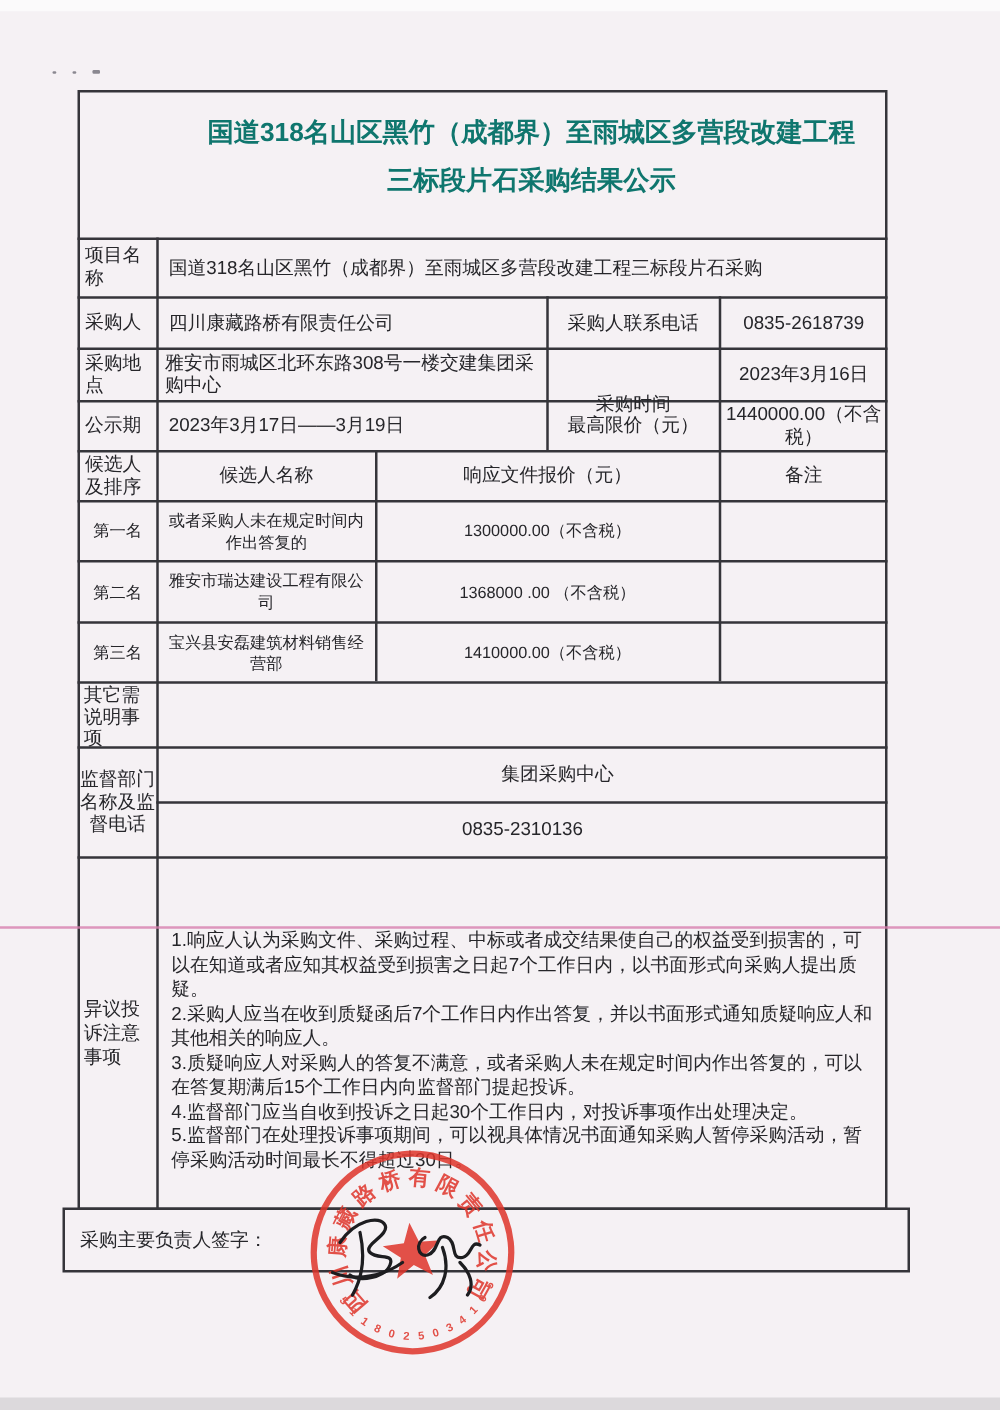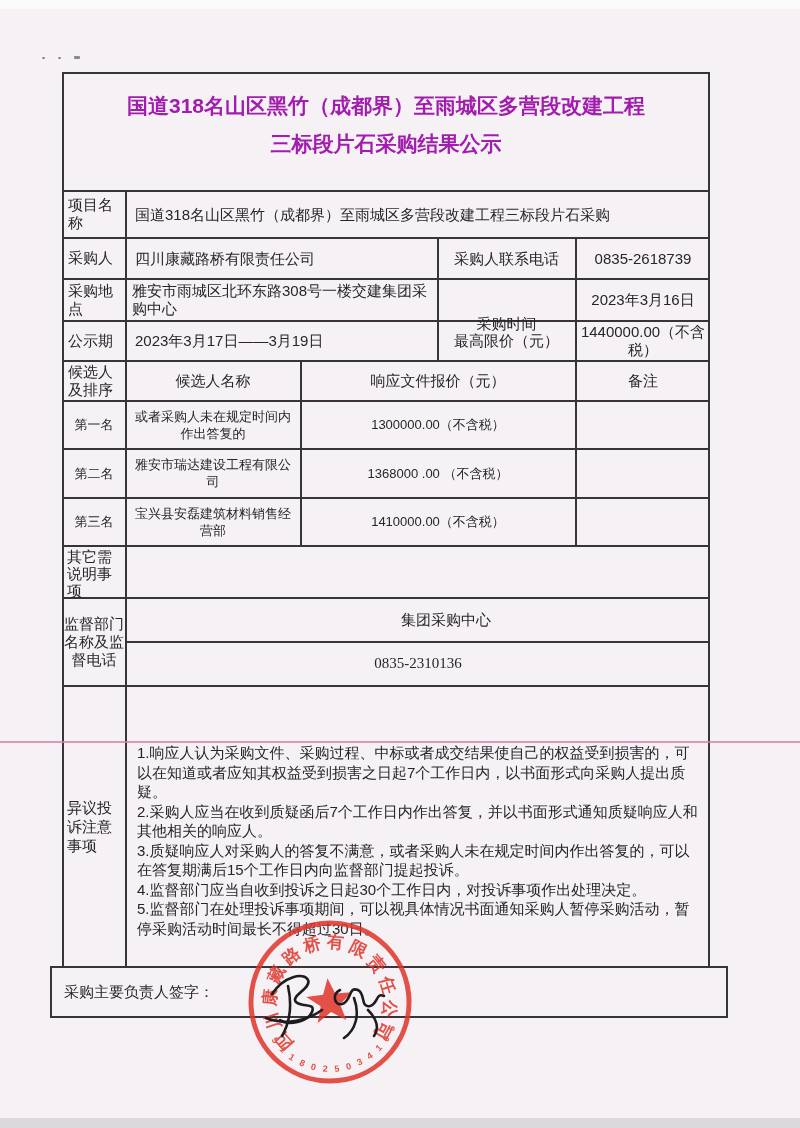--- a/index.html
+++ b/index.html
@@ -8,21 +8,21 @@
   .edge-top{position:absolute;left:0;top:0;width:800px;height:9px;background:#fbfafb;}
   .edge-bottom{position:absolute;left:0;top:1118px;width:800px;height:10px;background:#dcd9dc;}
   .ln{position:absolute;background:#35353a;}
   .tbl{position:absolute;left:62px;top:72px;width:648px;height:896px;border:2px solid #35353a;box-sizing:border-box;}
   .c{position:absolute;box-sizing:border-box;display:flex;align-items:center;font-size:15px;line-height:19px;}
   .left{justify-content:flex-start;text-align:left;}
   .ctr{justify-content:center;text-align:center;}
   .p4{padding:2px 4px;} .p8{padding:16px 8px;}
   .lab{line-height:18px;}
   .small{font-size:13px;line-height:17px;}
-  .title-line{position:absolute;left:64px;width:644px;text-align:center;font-size:21px;font-weight:700;color:#a21caf;}
+  .title-line{position:absolute;left:64px;width:644px;text-align:center;font-size:21px;font-weight:700;color:#0f766e;padding-left:39px;}
   .obj-items{display:block;padding:56px 10px 0 10px;line-height:19.5px;}
   .obj-items div{margin:0;}
   .sig-box{position:absolute;left:50px;top:966px;width:678px;height:52px;border:2px solid #35353a;box-sizing:border-box;
            display:flex;align-items:center;padding-left:12px;font-size:15px;}
   .pink-line{position:absolute;left:0;top:741px;width:800px;height:2px;background:#d77fae;opacity:.8;}
   .speck{position:absolute;background:#8a8890;border-radius:1px;}
   .stamp-wrap{position:absolute;left:240px;top:912px;width:180px;height:180px;opacity:.85;transform:rotate(-6deg);}
   .sign-wrap{position:absolute;left:242px;top:956px;width:190px;height:95px;}
 </style>
 </head>
@@ -94,21 +94,21 @@
   <div class="c ctr small" style="left:64px;top:499px;width:60px;height:45px;">第三名</div>
   <div class="c ctr small" style="left:127px;top:499px;width:172px;height:45px;padding:1px 3px;">宝兴县安磊建筑材料销售经营部</div>
   <div class="c ctr small" style="left:302px;top:499px;width:272px;height:45px;">1410000.00（不含税）</div>
   <div class="c ctr small" style="left:577px;top:499px;width:132px;height:45px;"></div>
 
   <div class="c left" style="left:64px;top:547px;width:60px;height:49px;padding:1px 3px;line-height:17px;align-items:flex-start;">其它需说明事项</div>
   <div class="c left" style="left:127px;top:547px;width:582px;height:49px;"></div>
 
   <div class="c ctr lab" style="left:64px;top:599px;width:60px;height:85px;">监督部门名称及监督电话</div>
   <div class="c ctr" style="left:127px;top:599px;width:582px;height:41px;margin-left:28px;">集团采购中心</div>
-  <div class="c ctr" style="left:127px;top:643px;width:582px;height:41px;font-family:Liberation Serif, serif;">0835-2310136</div>
+  <div class="c ctr" style="left:127px;top:643px;width:582px;height:41px;">0835-2310136</div>
 
   <div class="c left" style="left:64px;top:687px;width:60px;height:279px;padding:1px 3px;line-height:19px;">异议投诉注意事项</div>
   <div class="c obj-items" style="left:127px;top:687px;width:582px;height:279px;">
     <div>1.响应人认为采购文件、采购过程、中标或者成交结果使自己的权益受到损害的，可以在知道或者应知其权益受到损害之日起7个工作日内，以书面形式向采购人提出质疑。</div>
     <div>2.采购人应当在收到质疑函后7个工作日内作出答复，并以书面形式通知质疑响应人和其他相关的响应人。</div>
     <div>3.质疑响应人对采购人的答复不满意，或者采购人未在规定时间内作出答复的，可以在答复期满后15个工作日内向监督部门提起投诉。</div>
     <div>4.监督部门应当自收到投诉之日起30个工作日内，对投诉事项作出处理决定。</div>
     <div>5.监督部门在处理投诉事项期间，可以视具体情况书面通知采购人暂停采购活动，暂停采购活动时间最长不得超过30日。</div>
   </div>
 

